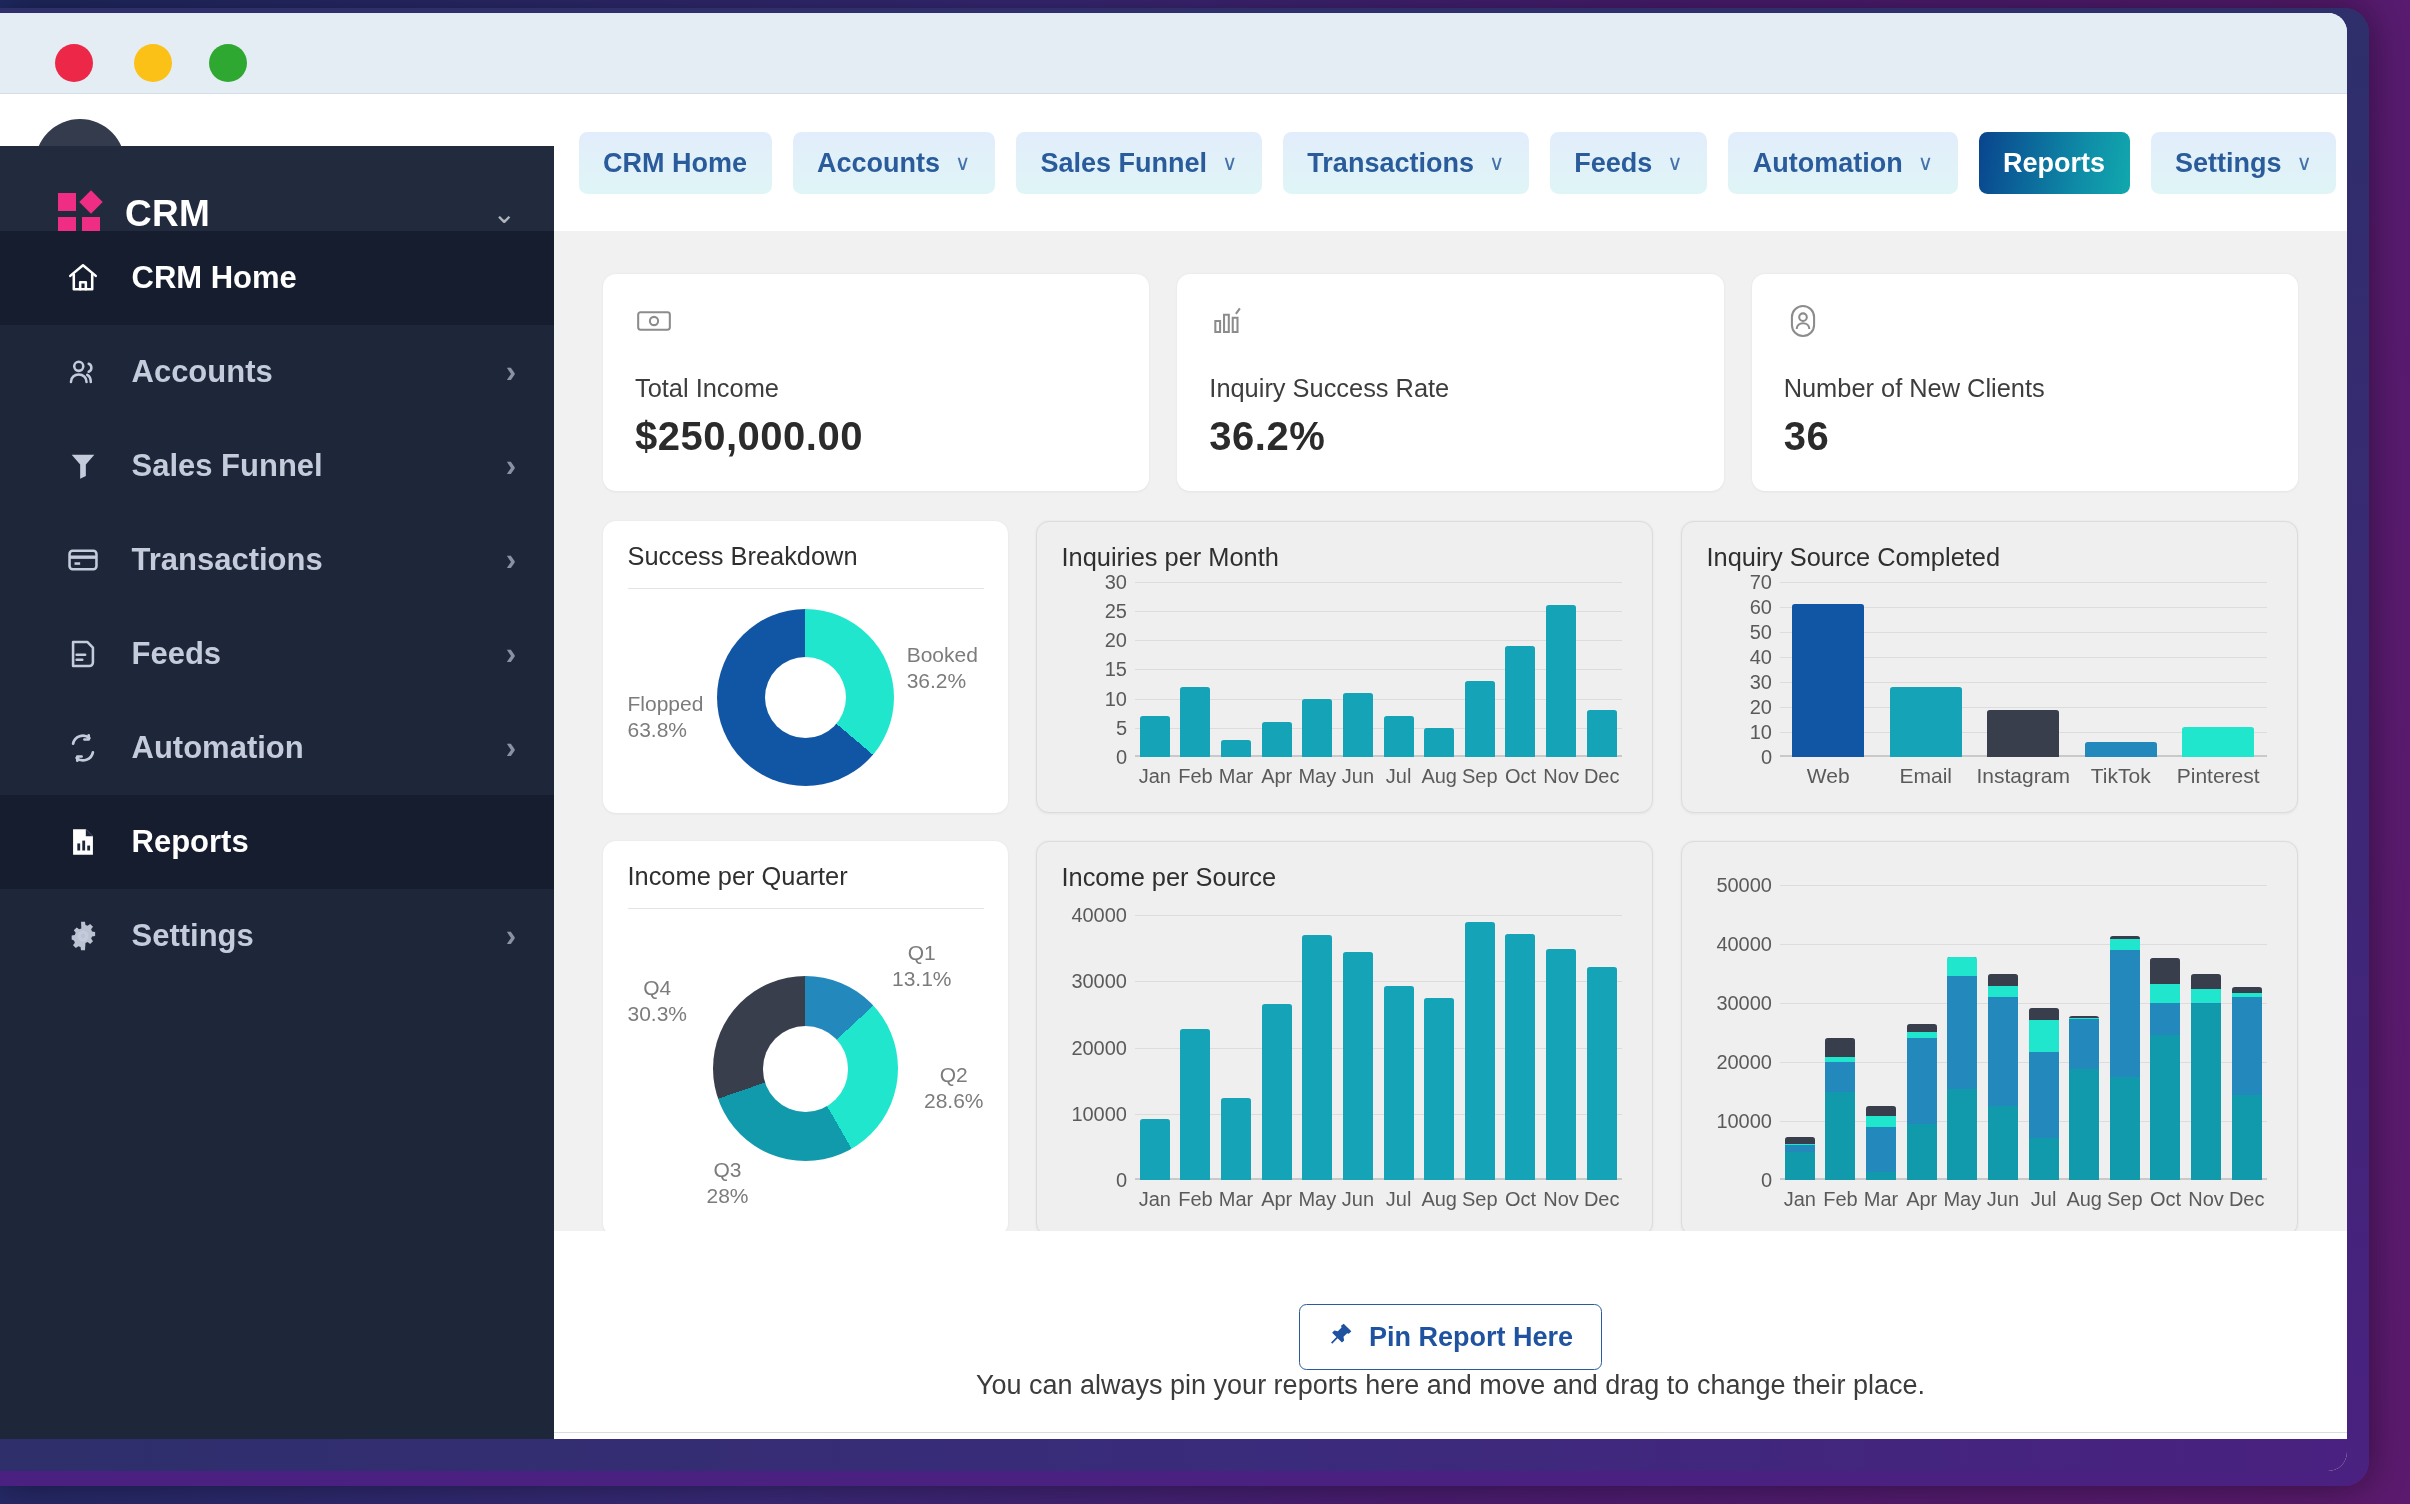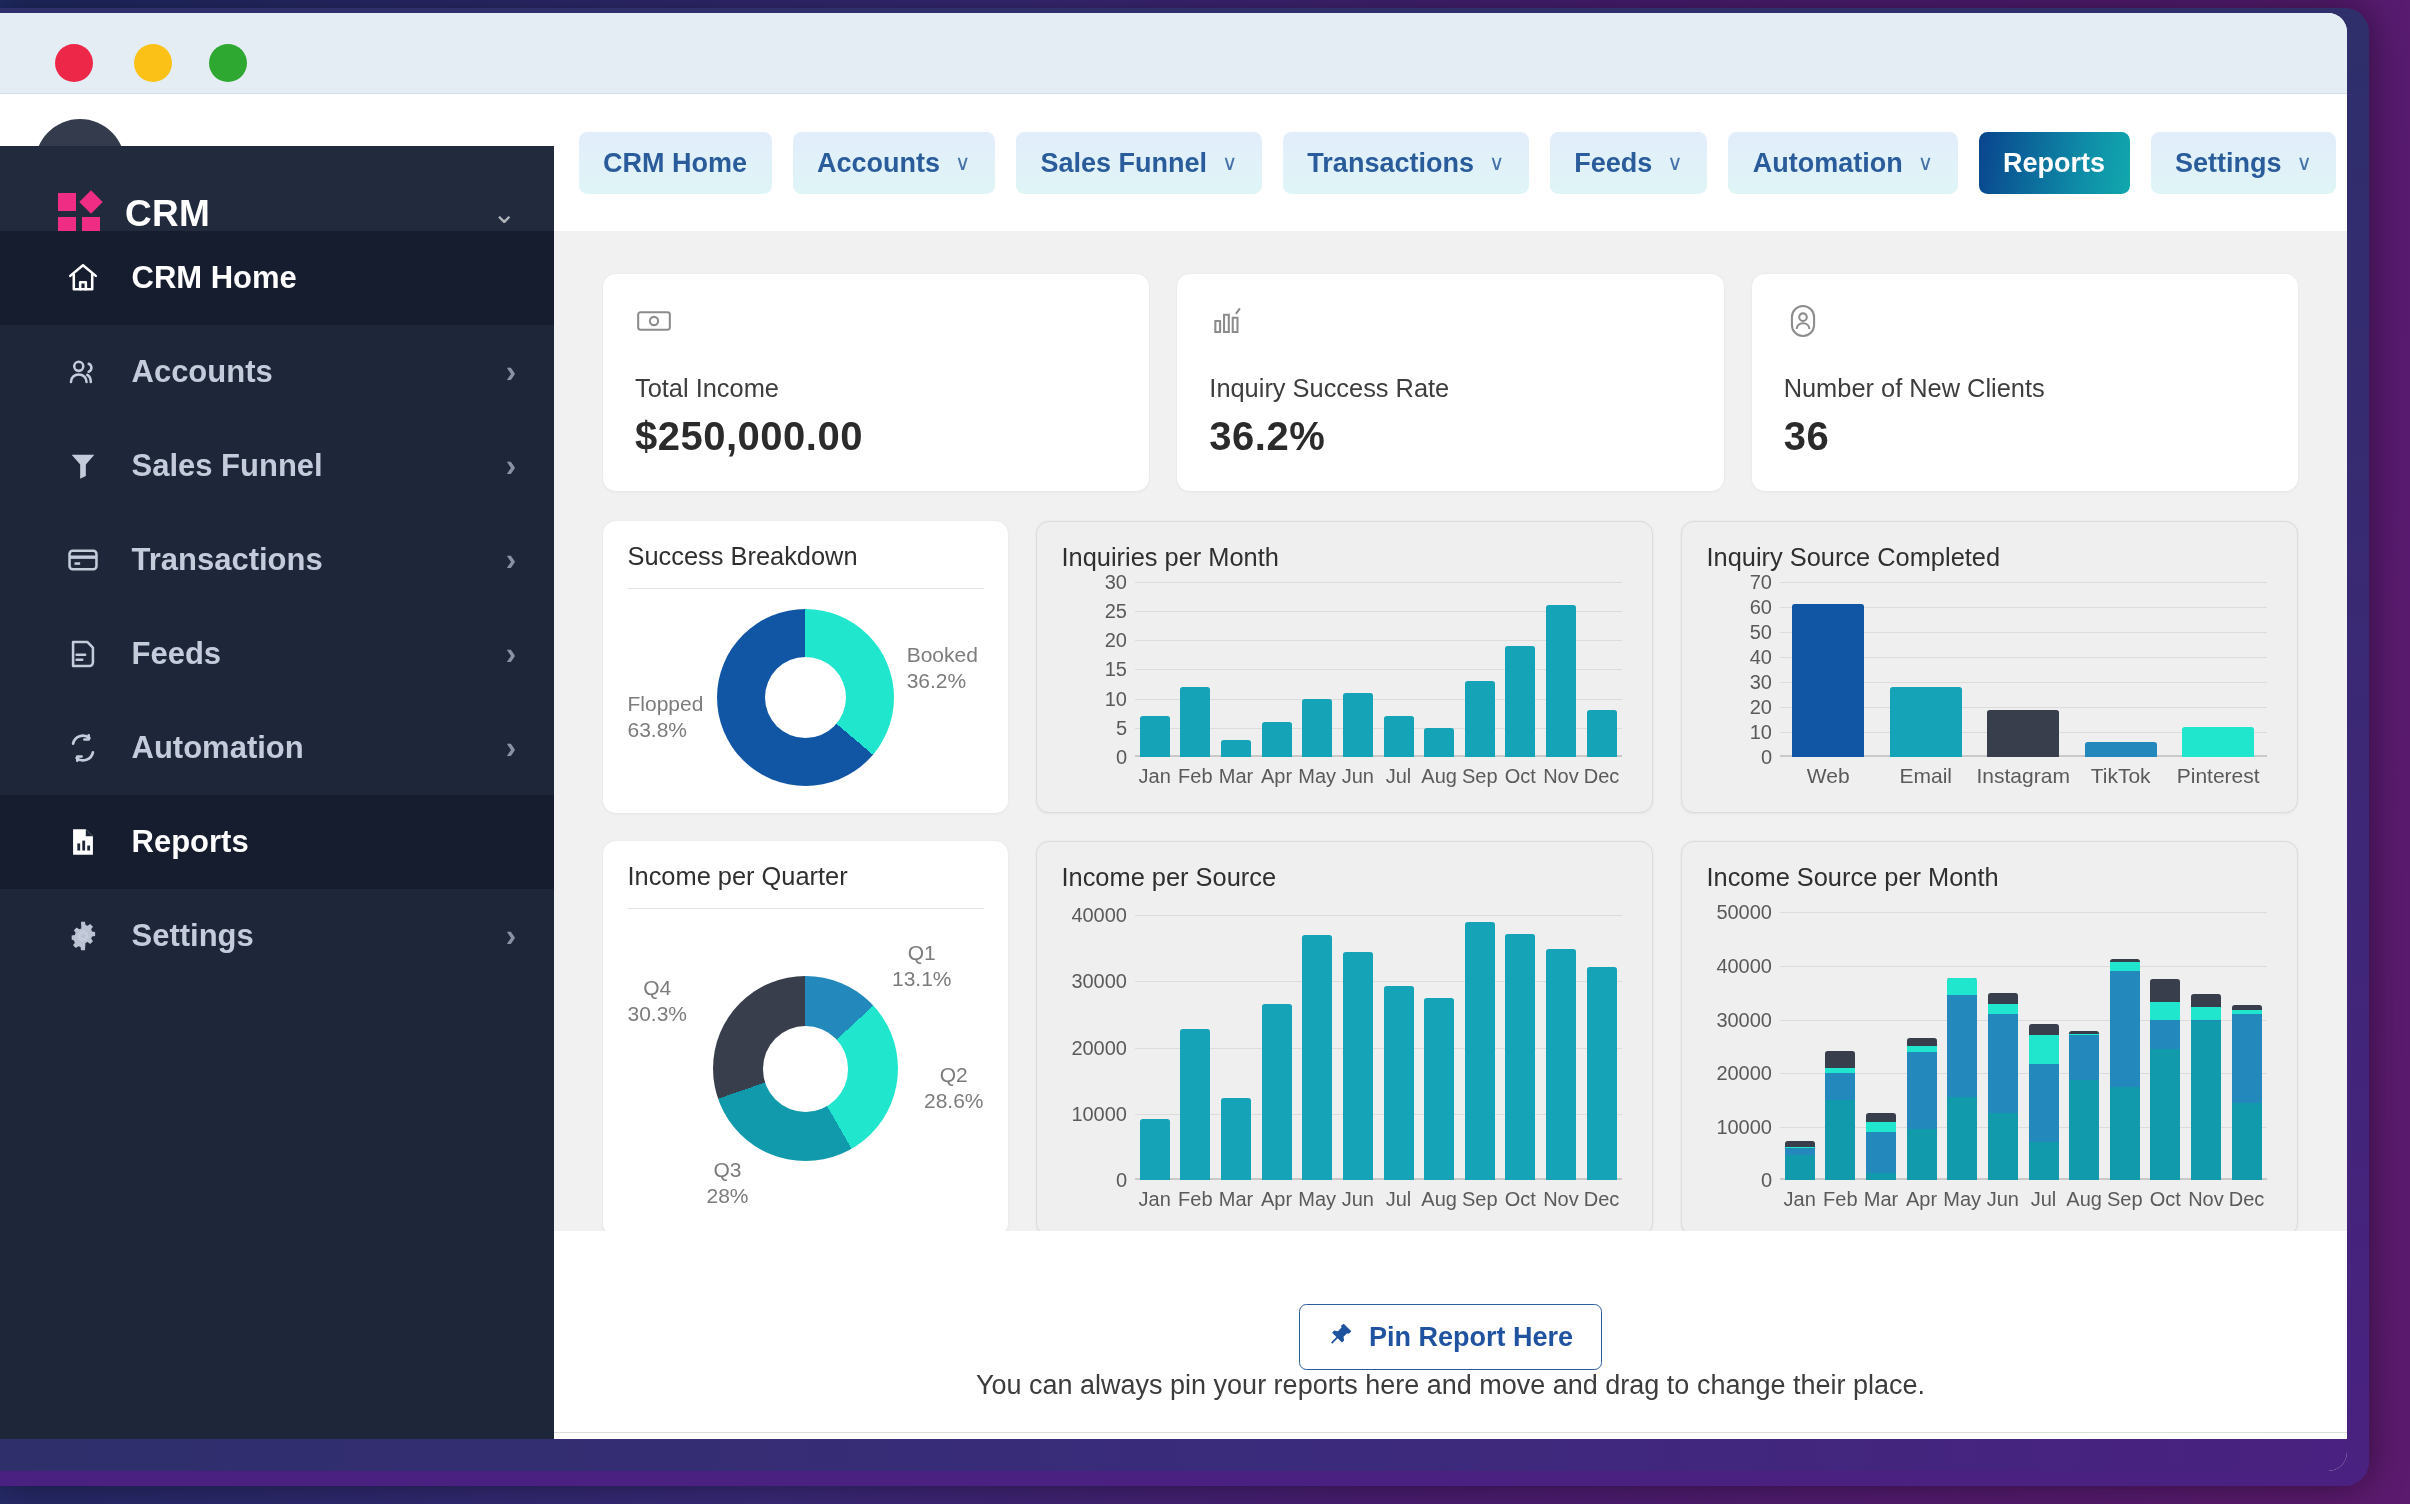--- a/index.html
+++ b/index.html
@@ -167,21 +167,21 @@
   .grid-area { position: absolute; left: 73px; right: 5.6px; top: 0; bottom: 38px; }
   .gline { position: absolute; left: 0; right: 0; height: 0.9px; background: #dcdcdc; }
   .baseline { position: absolute; left: 0; right: 0; bottom: 0; height: 1.9px; background: #c9c9c9; }
   .bars { position: absolute; inset: 0; display: flex; align-items: flex-end; }
   .bcol { flex: 1; height: 100%; display: flex; align-items: flex-end; justify-content: center; }
   .bar { width: 74%; border-radius: 2.8px 2.8px 0 0; }
   .bar.stack { display: flex; flex-direction: column-reverse; border-radius: 2.8px 2.8px 0 0; overflow: hidden; }
   .bar.stack > span { display: block; width: 100%; }
   .xaxis {
     position: absolute; left: 73px; right: 5.6px; bottom: 0; height: 38px;
-    display: flex; align-items: center; justify-content: flex-end;
+    display: flex; align-items: center;
   }
   .xtick { flex: 1; text-align: center; font-size: 20px; color: #5a5a5a; }
   .xaxis.cats .xtick { font-size: 21px; }
 
   
   #footer {
     position: absolute; left: 554px; top: 1218px; right: 0; height: 202px;
     background: #ffffff;
     border-bottom: 0.9px solid #dcdcdc;
   }
@@ -634,21 +634,20 @@
                   <div class="xtick">Sep</div>
                   <div class="xtick">Oct</div>
                   <div class="xtick">Nov</div>
                   <div class="xtick">Dec</div>
                 </div>
               </div>
             </div>
         </div>
 
         <div class="card flat">
-          <div class="card-title">Income Source per Month</div>
           <div class="card-body">
               <div class="plot" id="plot-stack">
                 <div class="yaxis">
                   <div class="ytick" style="top:100%">0</div>
                   <div class="ytick" style="top:80.76923076923077%">10000</div>
                   <div class="ytick" style="top:61.53846153846154%">20000</div>
                   <div class="ytick" style="top:42.307692307692314%">30000</div>
                   <div class="ytick" style="top:23.076923076923073%">40000</div>
                   <div class="ytick" style="top:3.8461538461538436%">50000</div>
                 </div>

